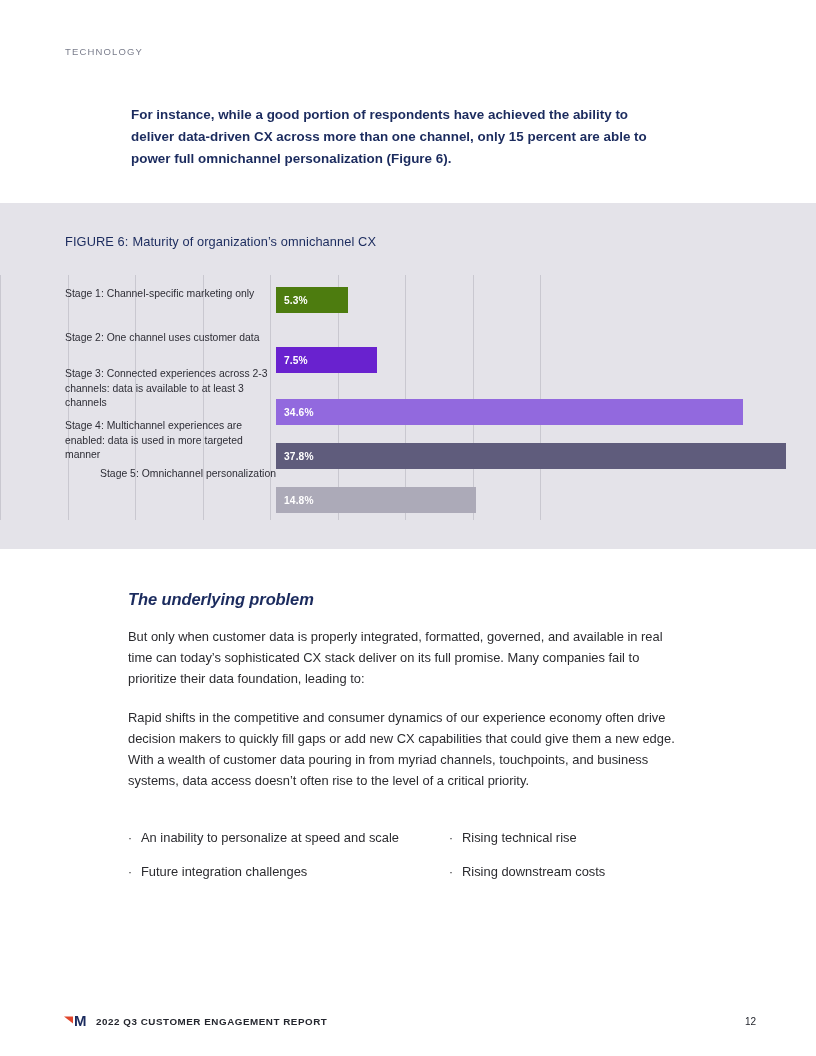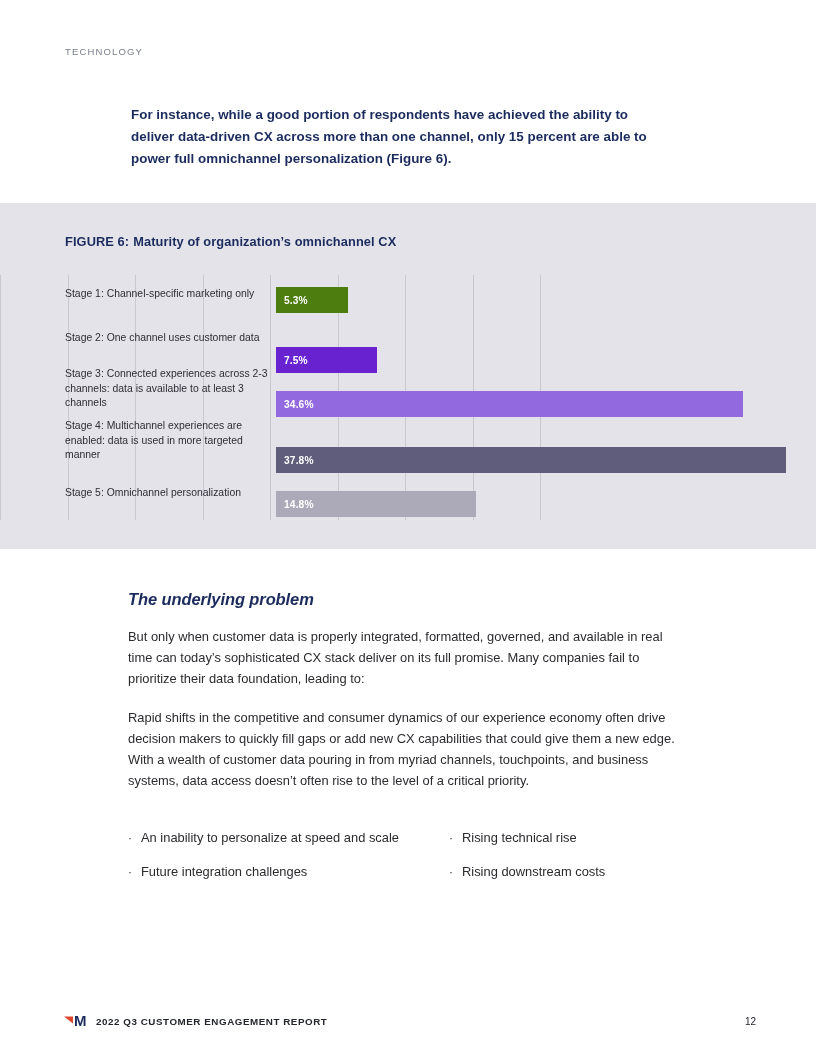--- a/index.html
+++ b/index.html
@@ -49,21 +49,21 @@
     top: 203px;
     width: 816px;
     height: 346px;
     background: #e4e3e9;
   }
   .figure-title {
     position: absolute;
     left: 65px;
     top: 31px;
     font-size: 12.8px;
-    font-weight: bold;
+    font-weight: normal;
     color: #1b2b5e;
     letter-spacing: 0.1px;
     text-align: center;
   }
   .figure-title .fnum { margin-right: 4px; }
 
   
   .chart {
     position: absolute;
     left: 0;
@@ -251,39 +251,39 @@
           <div class="gridline" style="left: 338px; background: rgb(201, 200, 208);"></div>
           <div class="gridline" style="left: 405px; background: rgb(201, 200, 208);"></div>
           <div class="gridline" style="left: 473px; background: rgb(201, 200, 208);"></div>
           <div class="gridline" style="left: 540px; background: rgb(201, 200, 208);"></div>
         </div>
       <div class="chart-labels" id="chart-labels">
           <div class="row-label" style="top: 12px;">Stage 1: Channel-specific marketing only</div>
           <div class="row-label" style="top: 56px;">Stage 2: One channel uses customer data</div>
           <div class="row-label" style="top: 92px;">Stage 3: Connected experiences across 2-3 channels: data is available to at least 3 channels</div>
           <div class="row-label" style="top: 144px;">Stage 4: Multichannel experiences are enabled: data is used in more targeted manner</div>
-          <div class="row-label" style="top: 211px;">Stage 5: Omnichannel personalization</div>
+          <div class="row-label" style="top: 192px; margin-left: 35px;">Stage 5: Omnichannel personalization</div>
         </div>
       <div class="plot">
         <div class="rows" id="chart-rows">
             <div class="row" style="height: 44px; margin-top: 12px;">
               <div class="bar-track">
                 <div class="bar" style="width: 72px; background: #4d7c0f;">
                   <span class="bar-value">5.3%</span>
                 </div>
               </div>
             </div>
             <div class="row" style="height: 44px; margin-top: 16px;">
               <div class="bar-track">
                 <div class="bar" style="width: 101px; background: rgb(105, 34, 207);">
                   <span class="bar-value">7.5%</span>
                 </div>
               </div>
             </div>
-            <div class="row" style="height: 56px; margin-top: 0px;">
+            <div class="row" style="height: 44px; margin-top: 8px;">
               <div class="bar-track">
                 <div class="bar" style="width: 467px; background: rgb(146, 105, 222);">
                   <span class="bar-value">34.6%</span>
                 </div>
               </div>
             </div>
             <div class="row" style="height: 44px; margin-top: 0px;">
               <div class="bar-track">
                 <div class="bar" style="width: 510px; background: rgb(95, 92, 124);">
                   <span class="bar-value">37.8%</span>

